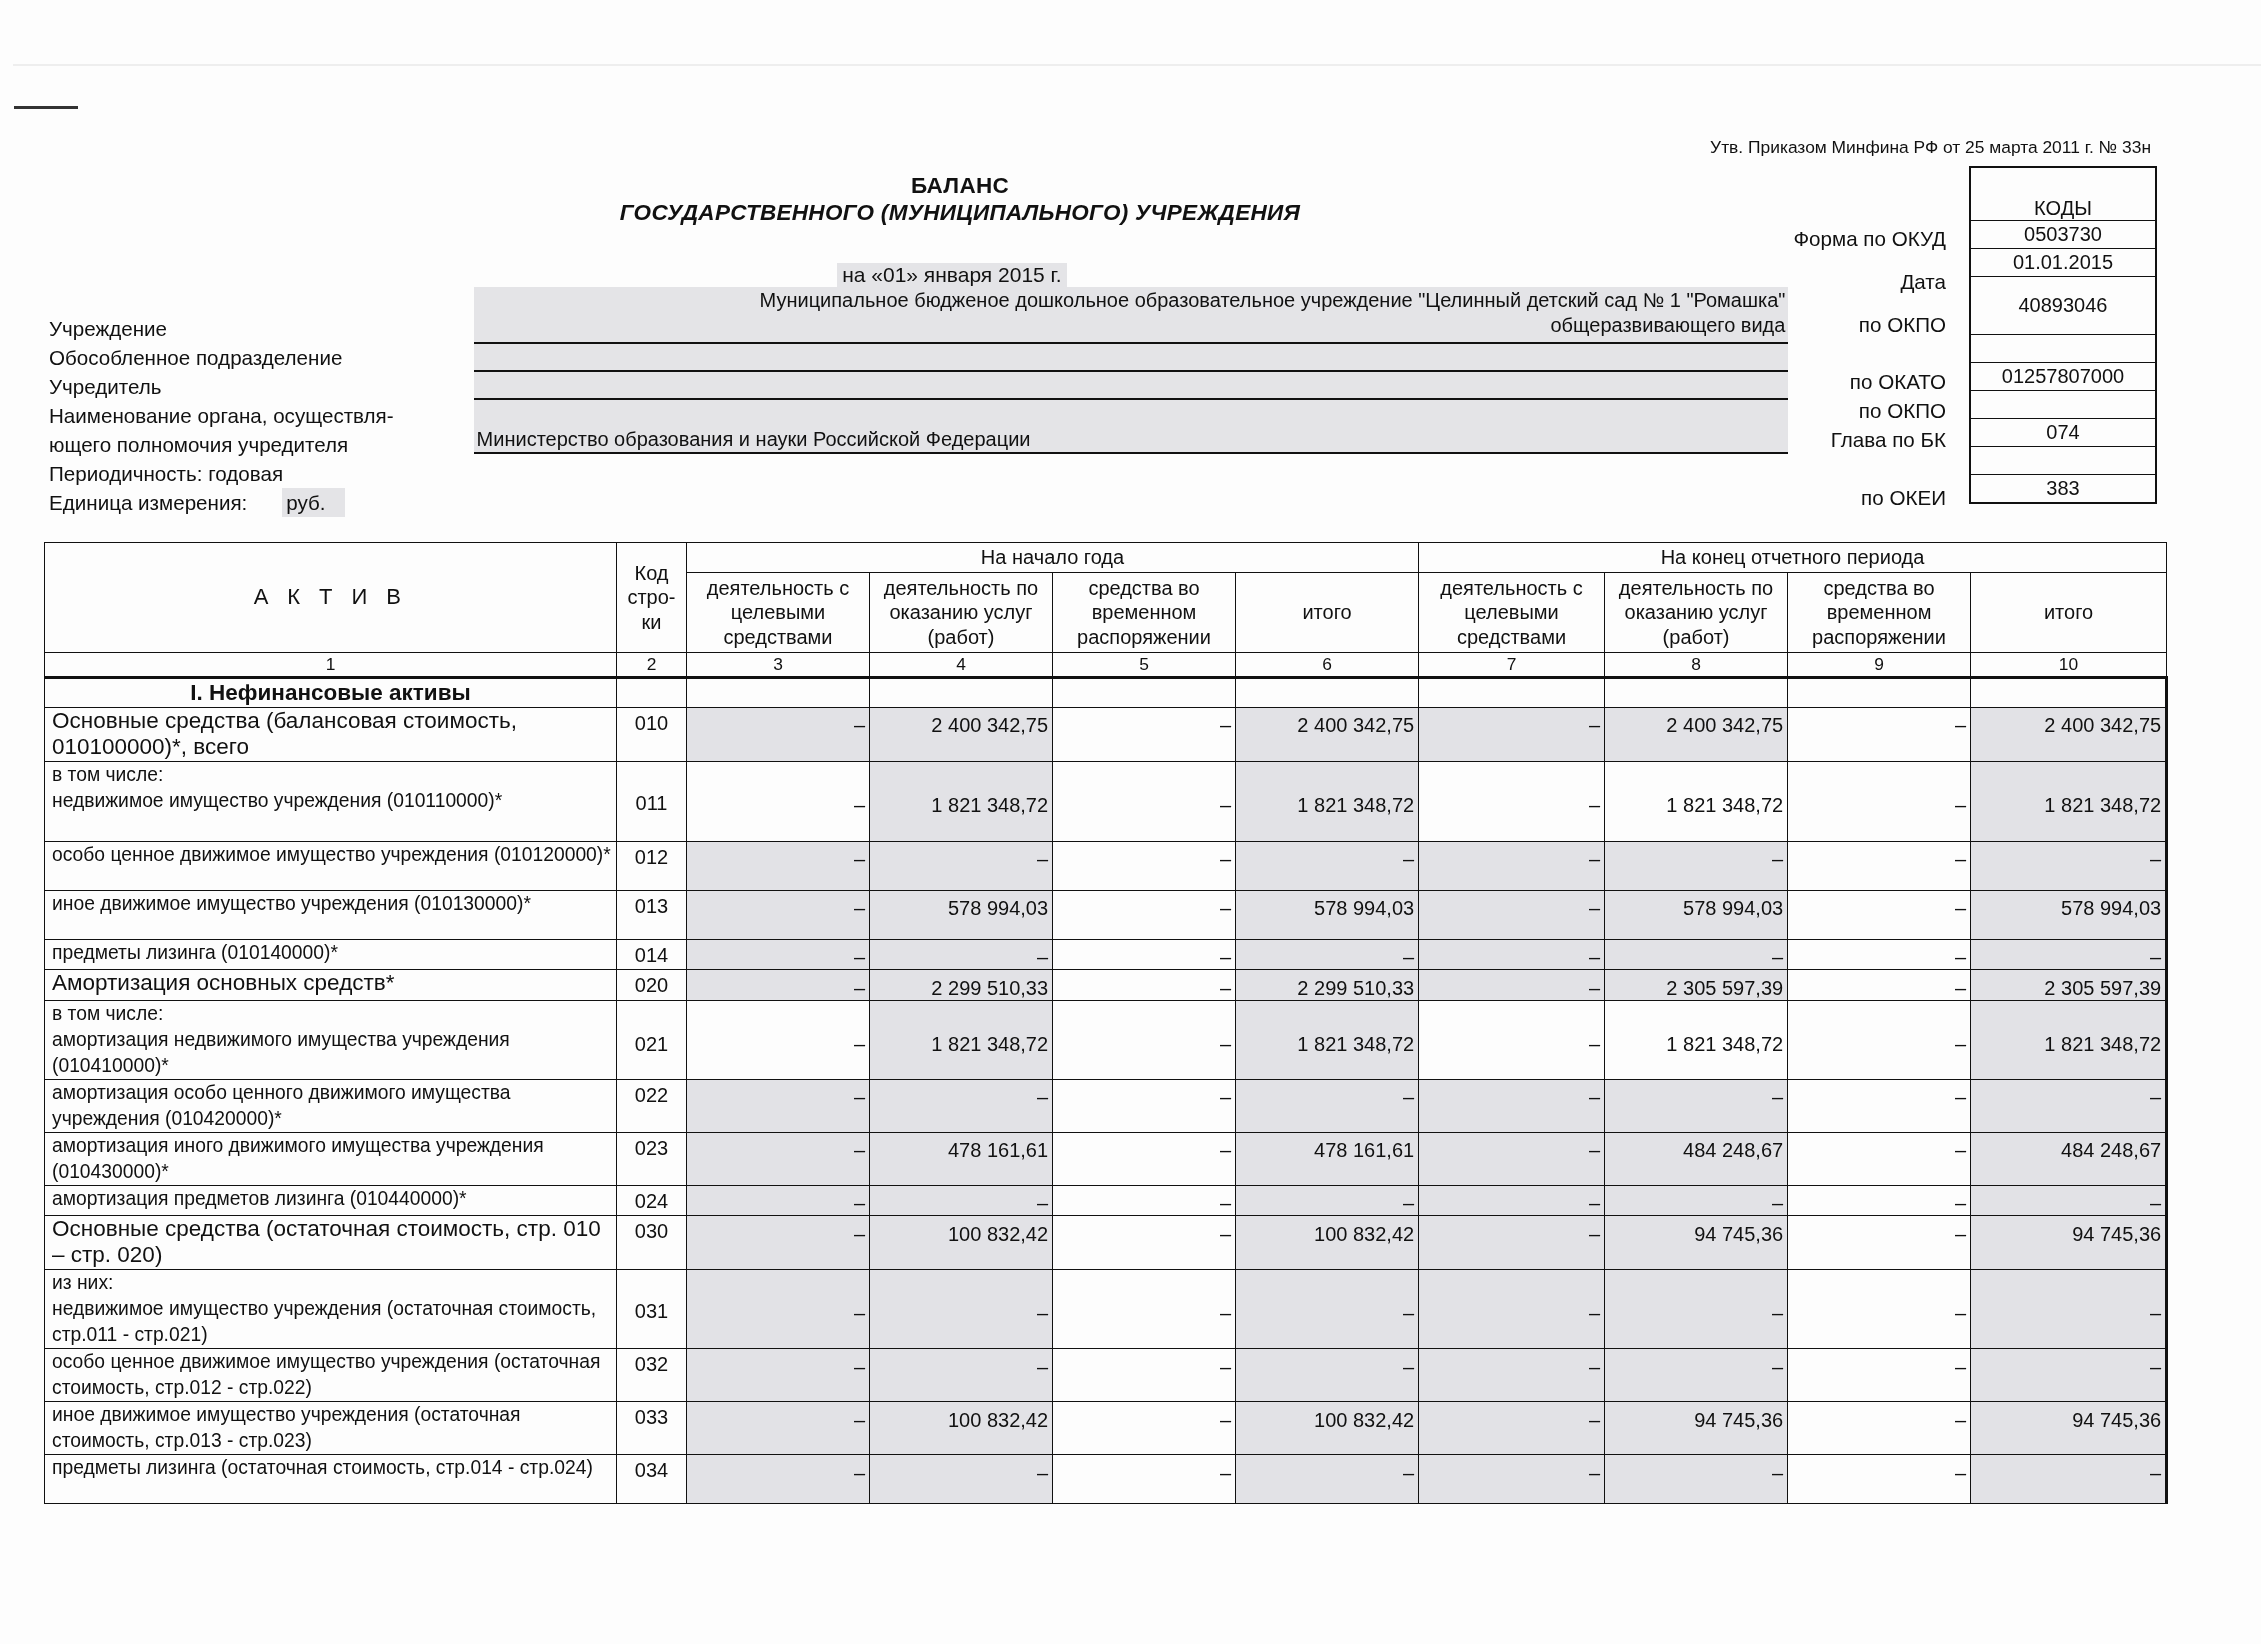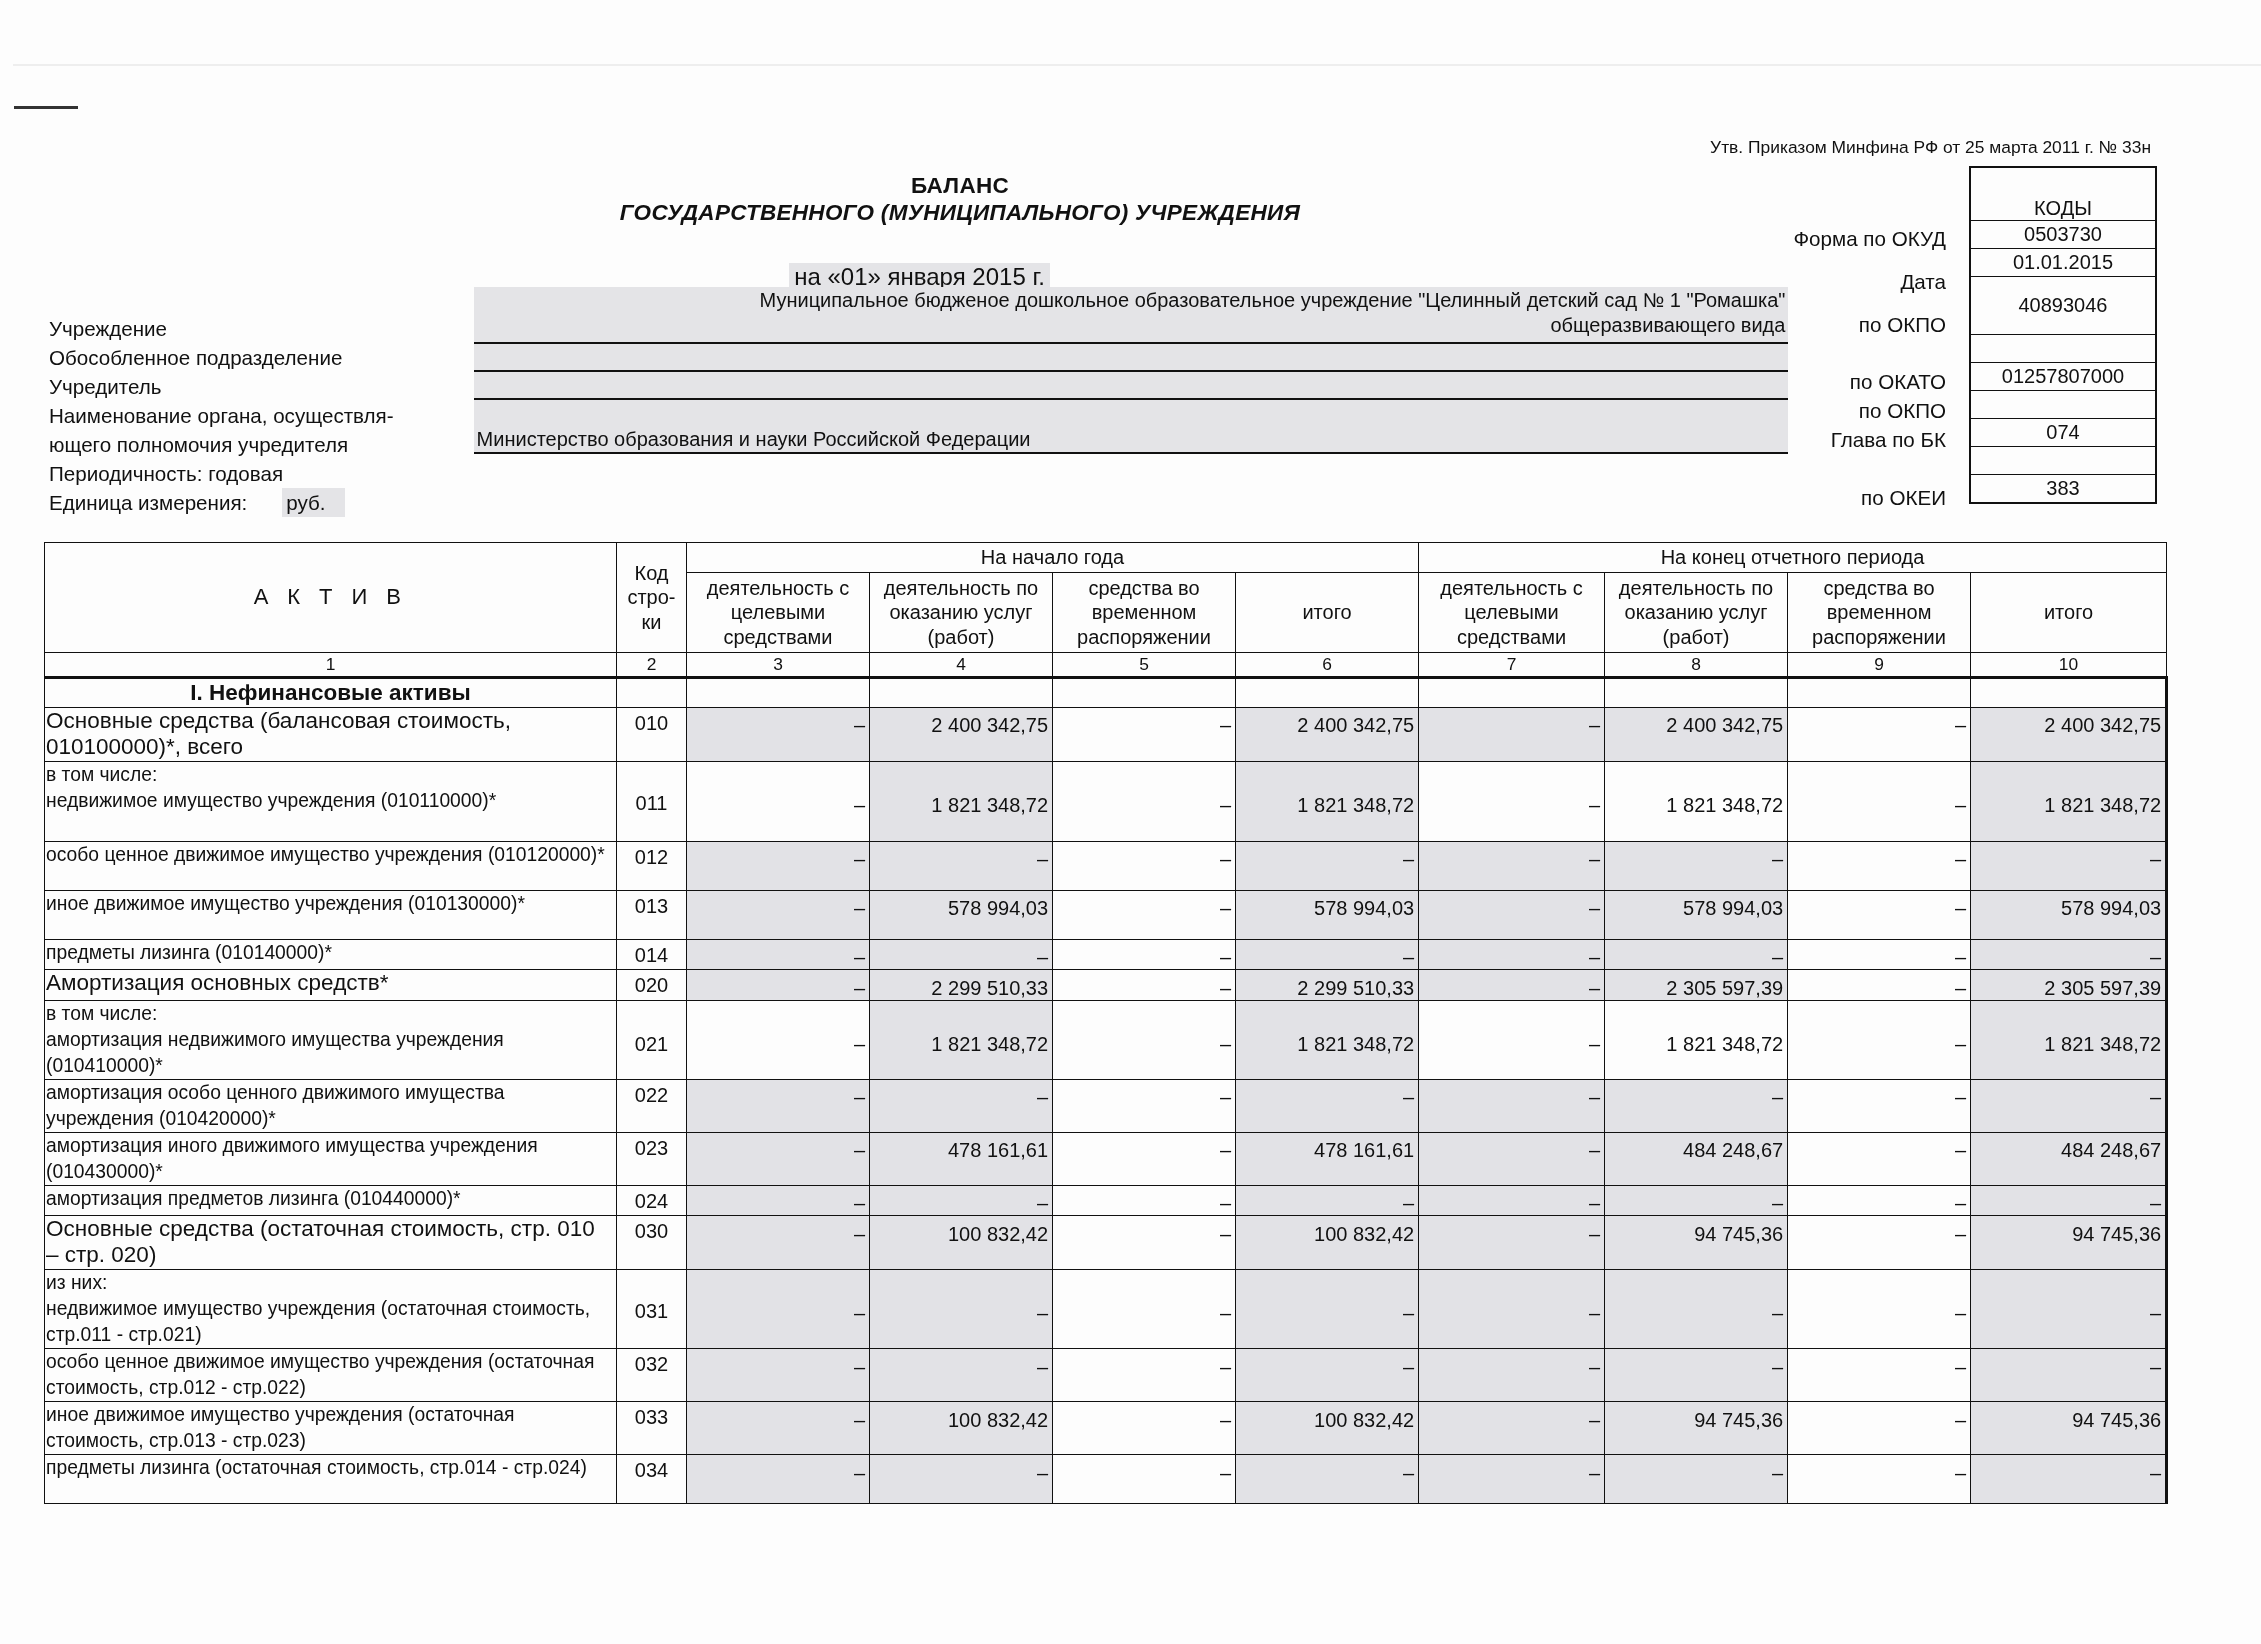--- a/index.html
+++ b/index.html
@@ -8,21 +8,21 @@
     font-family: "Liberation Sans", sans-serif; color: #111;
   }
   .page { position: absolute; left: 0; top: 0; width: 2261px; height: 1644px; background: #fdfdfd; }
   .scan-line { position: absolute; left: 13px; top: 64px; width: 2248px; height: 1.9px; background: #eeeeee; }
   .corner-mark { position: absolute; left: 14px; top: 106px; width: 64px; height: 3.2px; background: #333; }
 
   .approval { position: absolute; right: 110px; top: 137px; font-size: 17.4px; }
   .title { position: absolute; left: 580px; width: 760px; text-align: center; font-weight: bold; font-size: 22.5px; letter-spacing: 0.3px; }
   .title.t1 { top: 173px; }
   .title.t2 { top: 200px; font-style: italic; }
-  .date-line { position: absolute; left: 789px; top: 263px; font-size: 24px; padding: 0 5.2px; }
+  .date-line { position: absolute; left: 837px; top: 263px; font-size: 21px; padding: 0 5.2px; }
   .shade { background: #e4e4e7; }
 
   
   .labels { position: absolute; left: 49px; top: 314px; font-size: 20.6px; line-height: 29px; }
   .labels div { white-space: nowrap; }
   .unit-val { display: inline-block; margin-left: 35px; padding: 0 19.3px 0 3.9px; }
 
   
   .fields { position: absolute; left: 474px; top: 287px; width: 1314px; }
   .field { border-bottom: 2.6px solid #111; font-size: 20px; line-height: 25px; padding: 0 2.6px; }
@@ -43,21 +43,21 @@
   
   table.bal {
     position: absolute; left: 44px; top: 542px; width: 2114px;
     border-collapse: collapse; table-layout: fixed; font-size: 20px;
   }
   table.bal th, table.bal td { border: 1.9px solid #111; padding: 0 3.9px; vertical-align: top; }
   table.bal th { font-weight: normal; text-align: center; vertical-align: middle; line-height: 24.5px; }
   table.bal .aktiv-h { letter-spacing: 6.4px; font-size: 22px; }
   table.bal .colnum td, table.bal tr.colnum th { height: 23px; line-height: 23px; font-size: 17.4px; }
   table.bal tr.thick-top th, table.bal tr.thick-top td { border-top: 3.9px solid #111; }
-  table.bal td.name { line-height: 26px; padding-left: 1px; }
+  table.bal td.name { line-height: 26px; padding-left: 7px; }
   table.bal td.name.sub { font-size: 19.3px; }
   table.bal td.name.big { font-size: 22.5px; }
   table.bal td.code { text-align: center; padding-top: 3.9px; }
   table.bal td.num { text-align: right; padding-top: 6.4px; padding-right: 3.9px; }
   table.bal td.g { background: #e2e2e6; }
   table.bal td.rb { border-right: 3.9px solid #111; }
   table.bal td.section { text-align: center; font-weight: bold; font-size: 22.5px; line-height: 28px; }
   .pre { display: block; }
 </style>
 </head>

